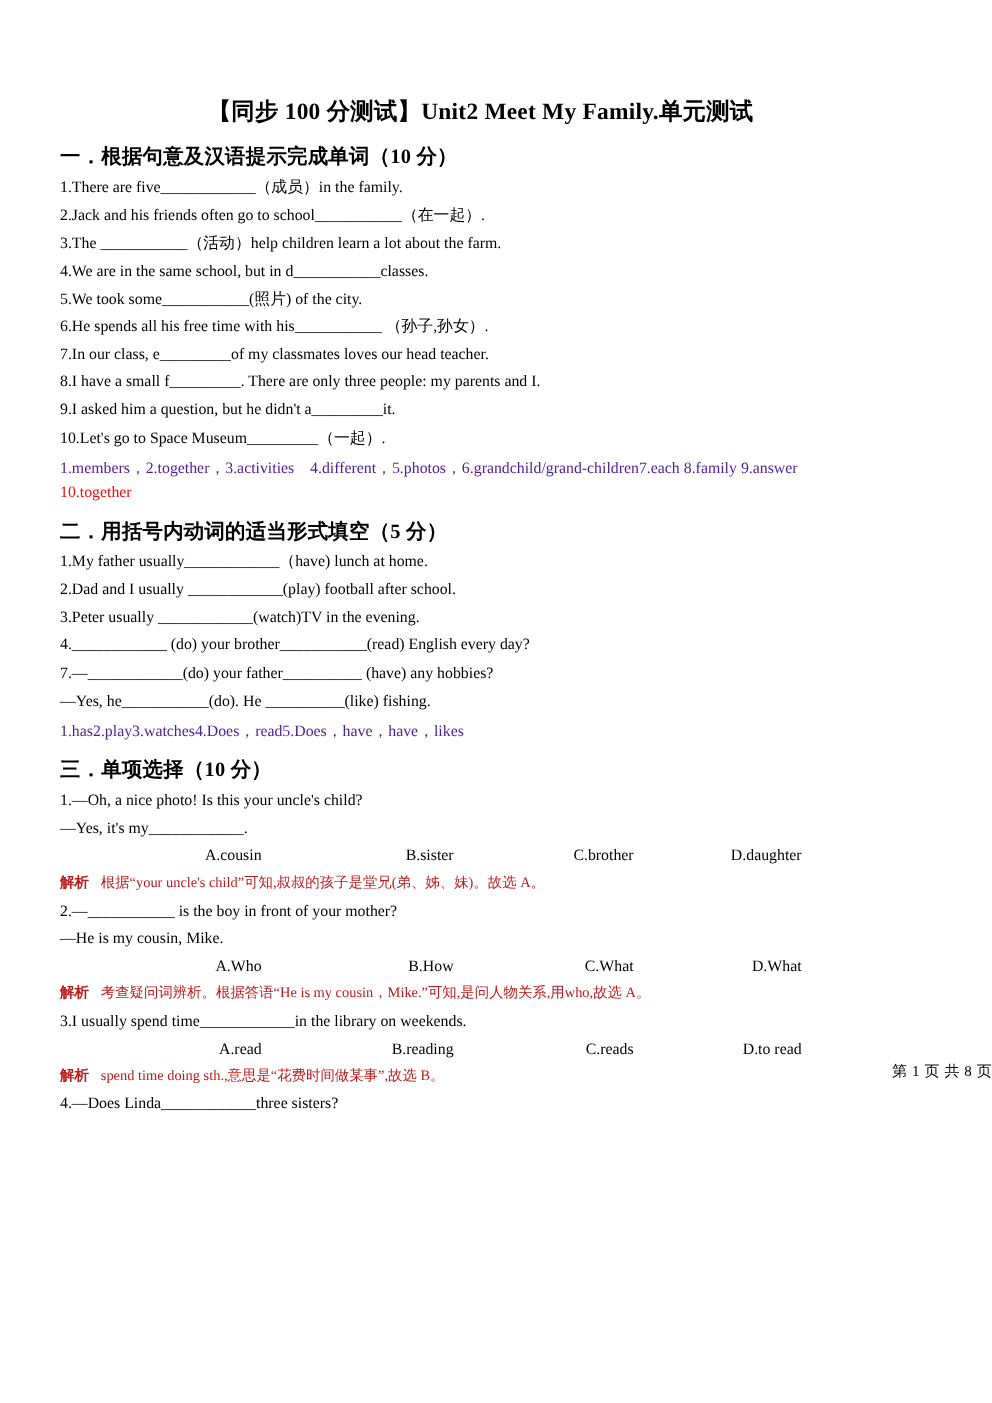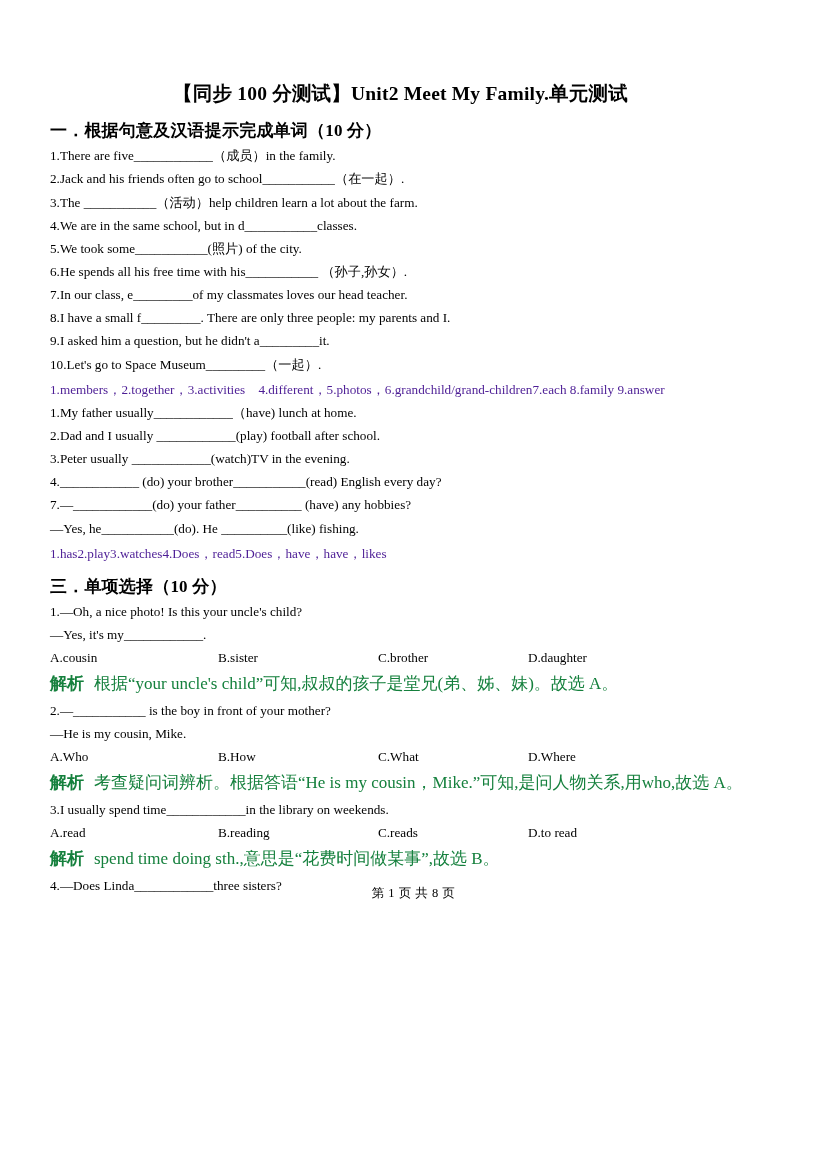--- a/index.html
+++ b/index.html
@@ -60,44 +60,45 @@
     color: #e8110f;
     font-size: 13.2px;
     line-height: 1.45;
     margin: 1px 0 0 0;
   }
   .opts {
     font-size: 13.2px;
     line-height: 1.45;
     margin: 4px 0 0 0;
     display: flex;
+    text-align: right;
   }
   .opts span {
     display: inline-block;
   }
   .o1 { width: 168px; }
   .o2 { width: 160px; }
   .o3 { width: 150px; }
   .o4 { width: 140px; }
   .explain {
-    color: #15803d;
-    font-size: 17px;
+    color: #b91c1c;
+    font-size: 12px;
     line-height: 1.45;
     margin: 5px 0 0 0;
   }
   .explain b {
     font-weight: bold;
     margin-right: 10px;
   }
   .footer {
     position: absolute;
     left: 0;
     right: 0;
     bottom: 36px;
-    text-align: center;
+    text-align: right;
     font-size: 12.5px;
     letter-spacing: 0.5px;
   }
 </style>
 </head>
 <body>
 
 <div class="page">
 
   <div class="doc-title">【同步 100 分测试】Unit2 Meet My Family.单元测试</div>
@@ -107,21 +108,23 @@
   <div class="q">2.Jack and his friends often go to school___________（在一起）.</div>
   <div class="q">3.The ___________（活动）help children learn a lot about the farm.</div>
   <div class="q">4.We are in the same school, but in d___________classes.</div>
   <div class="q">5.We took some___________(照片) of the city.</div>
   <div class="q">6.He spends all his free time with his___________ （孙子,孙女）.</div>
   <div class="q">7.In our class, e_________of my classmates loves our head teacher.</div>
   <div class="q">8.I have a small f_________. There are only three people: my parents and I.</div>
   <div class="q">9.I asked him a question, but he didn't a_________it.</div>
   <div class="q">10.Let's go to Space Museum_________（一起）.</div>
   <div class="ans">1.members，2.together，3.activities　4.different，5.photos，6.grandchild/grand-children7.each 8.family 9.answer</div>
+  <div class="ans-cont">10.together</div>
 
+  <div class="section-head">二．用括号内动词的适当形式填空（5 分）</div>
   <div class="q">1.My father usually____________（have) lunch at home.</div>
   <div class="q">2.Dad and I usually ____________(play) football after school.</div>
   <div class="q">3.Peter usually ____________(watch)TV in the evening.</div>
   <div class="q">4.____________ (do) your brother___________(read) English every day?</div>
   <div class="q">7.—____________(do) your father__________ (have) any hobbies?</div>
   <div class="q">—Yes, he___________(do). He __________(like) fishing.</div>
   <div class="ans">1.has2.play3.watches4.Does，read5.Does，have，have，likes</div>
 
   <div class="section-head">三．单项选择（10 分）</div>
 
@@ -139,21 +142,21 @@
     </div>
   </div>
 
   <div>
     <div class="q">2.—___________ is the boy in front of your mother?</div>
     <div class="q">—He is my cousin, Mike.</div>
     <div class="opts">
       <span class="o1">A.Who</span>
       <span class="o2">B.How</span>
       <span class="o3">C.What</span>
-      <span class="o4">D.Where</span>
+      <span class="o4">D.What</span>
     </div>
     <div class="explain">
       <b>解析</b><span>考查疑问词辨析。根据答语“He is my cousin，Mike.”可知,是问人物关系,用who,故选 A。</span>
     </div>
   </div>
 
   <div>
     <div class="q">3.I usually spend time____________in the library on weekends.</div>
     <div class="opts">
       <span class="o1">A.read</span>

